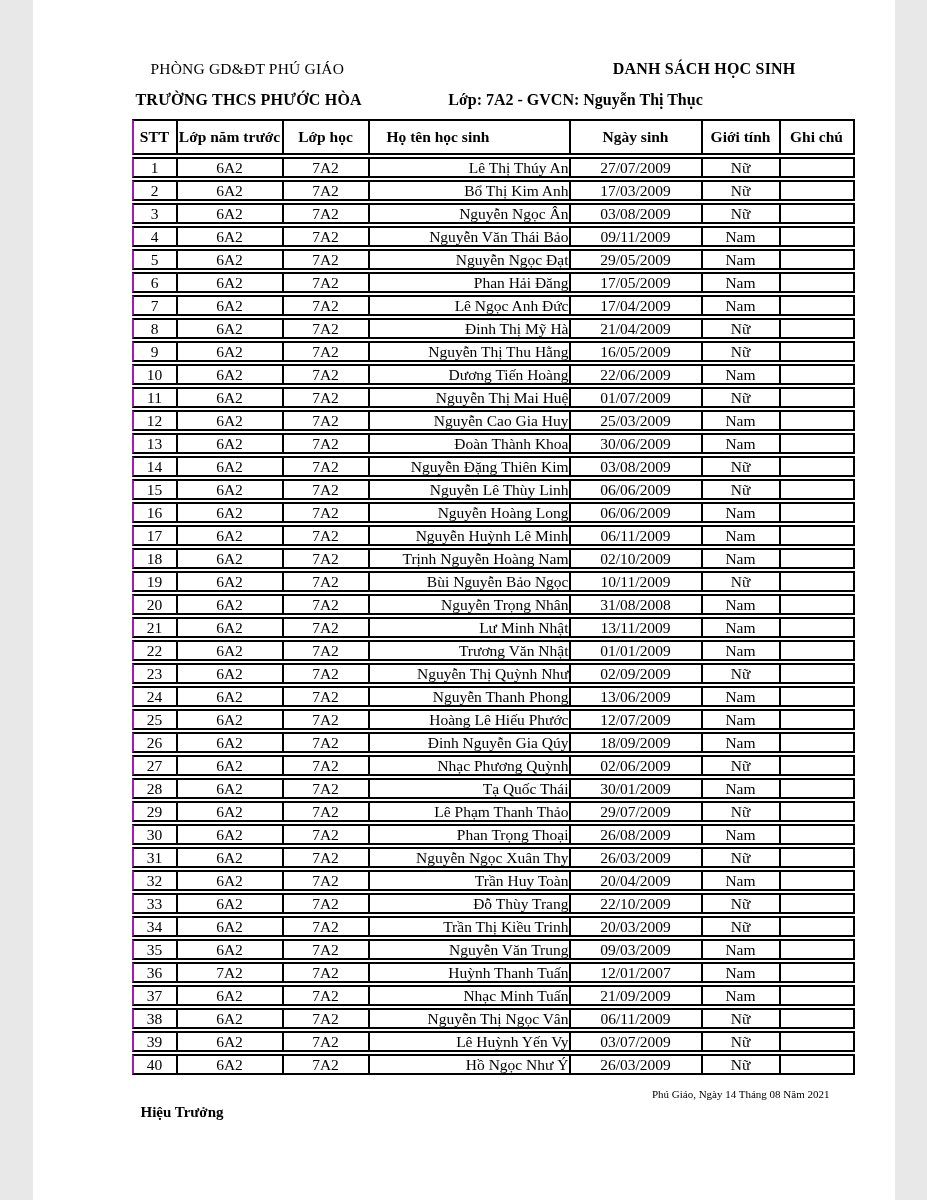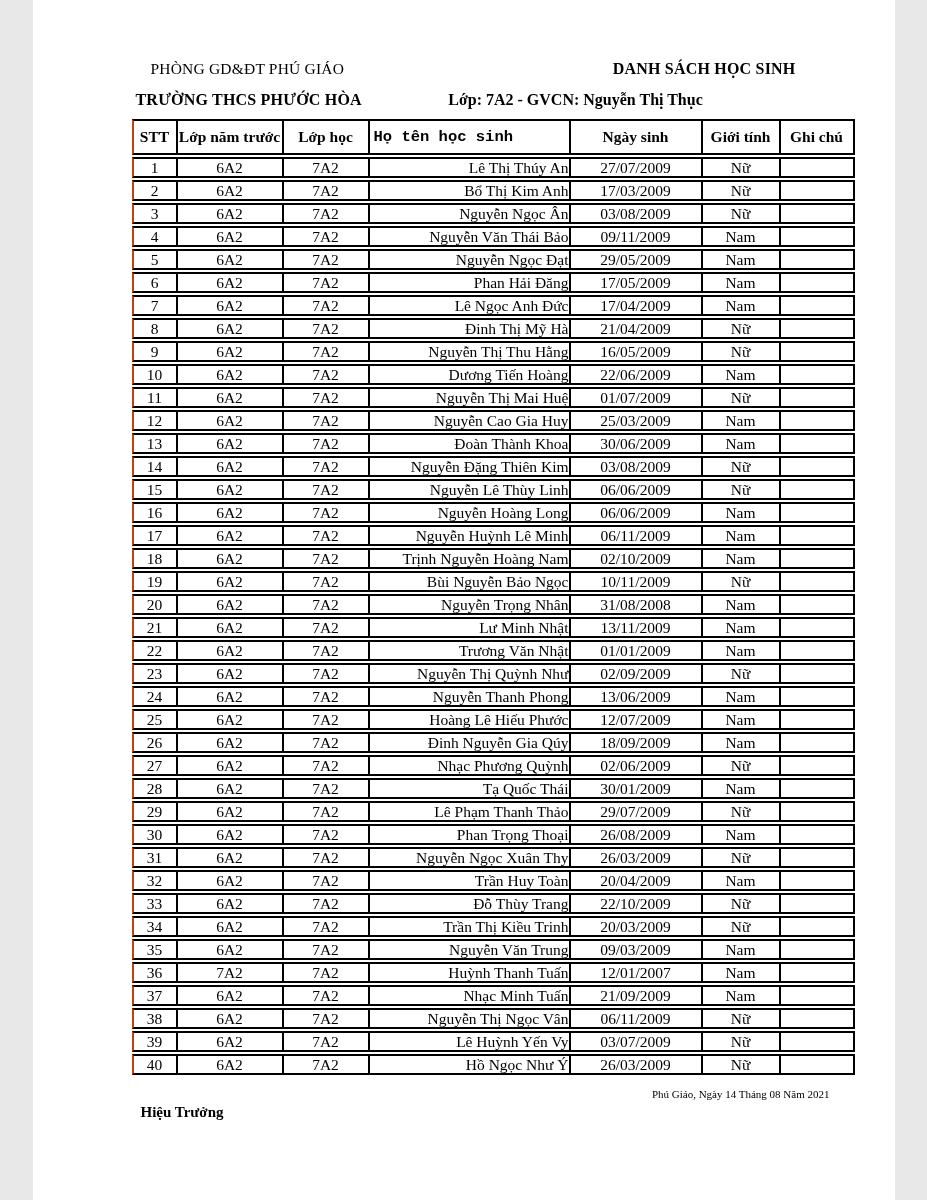--- a/index.html
+++ b/index.html
@@ -12,25 +12,25 @@
   .org2{position:absolute;left:103px;top:91px;font-size:16px;font-weight:bold;letter-spacing:.2px;}
   .title{position:absolute;left:337px;top:60px;width:426px;text-align:right;font-size:16px;font-weight:bold;letter-spacing:.2px;}
   .subtitle{position:absolute;left:330px;top:91px;width:426px;text-align:center;font-size:16px;font-weight:bold;}
   .tablewrap{position:absolute;left:99px;top:117px;width:723px;}
   table{border-collapse:separate;border-spacing:0 2px;table-layout:fixed;width:723px;}
   th,td{
     box-sizing:border-box;padding:0;background:#fff;
     border-top:2px solid #000;border-bottom:2px solid #000;border-right:2px solid #000;
     text-align:center;vertical-align:middle;overflow:hidden;white-space:nowrap;
   }
-  th:first-child,td:first-child{border-left:2px solid #c2410c;}
+  th:first-child,td:first-child{border-left:2px solid #a21caf;}
   th{font-size:15.5px;font-weight:bold;height:36px;line-height:1.05;white-space:normal;}
   td{font-size:15.5px;height:17px;line-height:17px;}
   td:nth-child(4){text-align:right;padding-left:4px;}
-  th:nth-child(4){text-align:left;padding-left:4px;font-family:Liberation Mono, monospace;}
+  th:nth-child(4){text-align:left;padding-left:17px;}
   .footer-date{position:absolute;left:97px;top:1088px;width:700px;text-align:right;font-size:11px;}
   .footer-signer{position:absolute;left:108px;top:1104px;width:700px;text-align:left;font-size:15px;font-weight:bold;}
 </style>
 </head>
 <body>
 
 <div class="doc">
 
   <div class="org1">PHÒNG GD&amp;ĐT PHÚ GIÁO</div>
   <div class="title">DANH SÁCH HỌC SINH</div>

